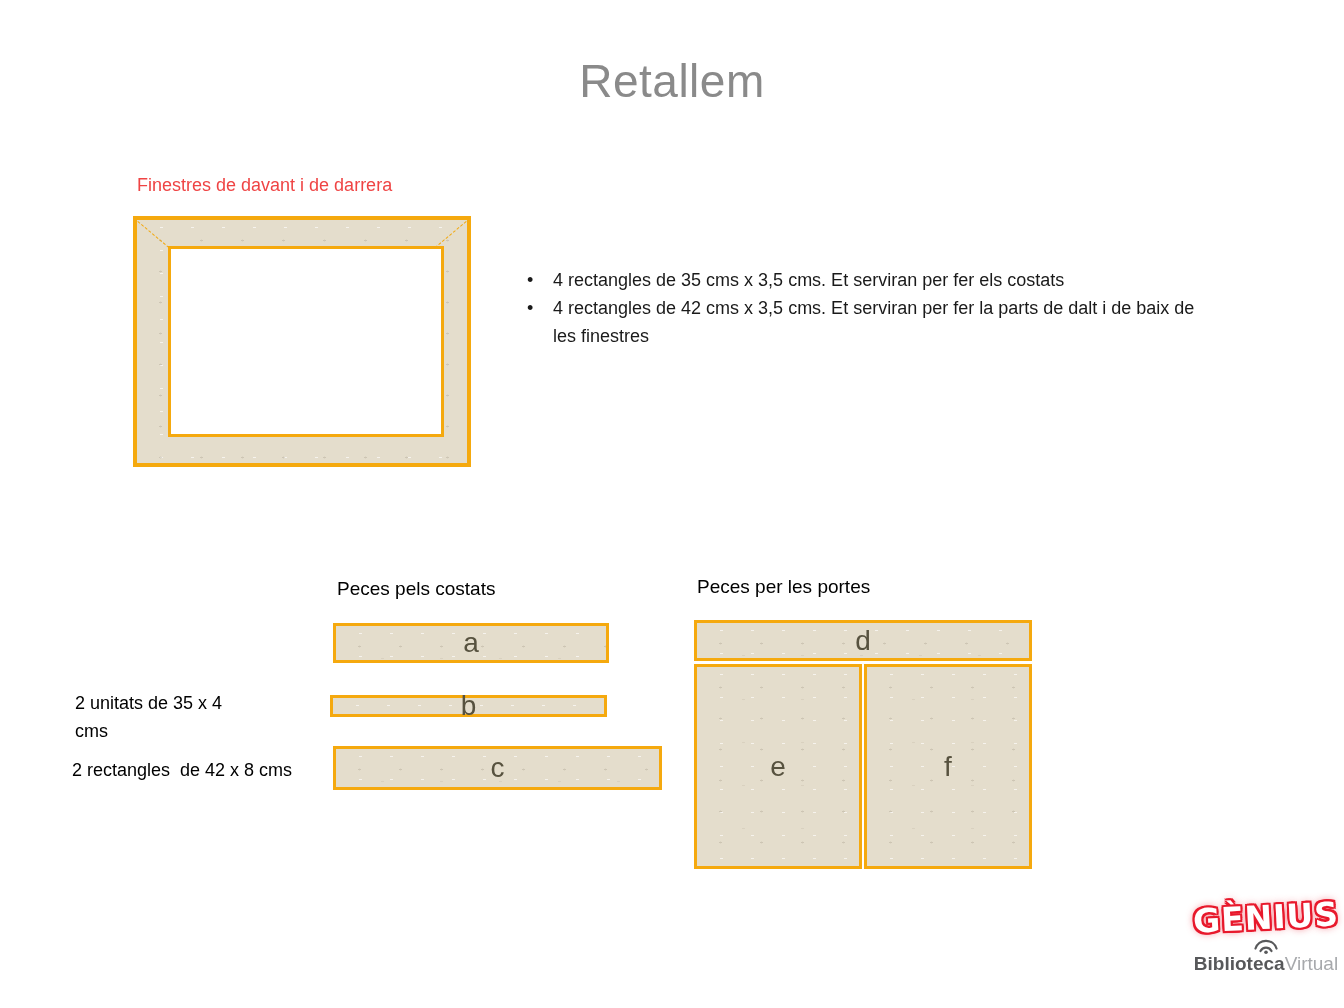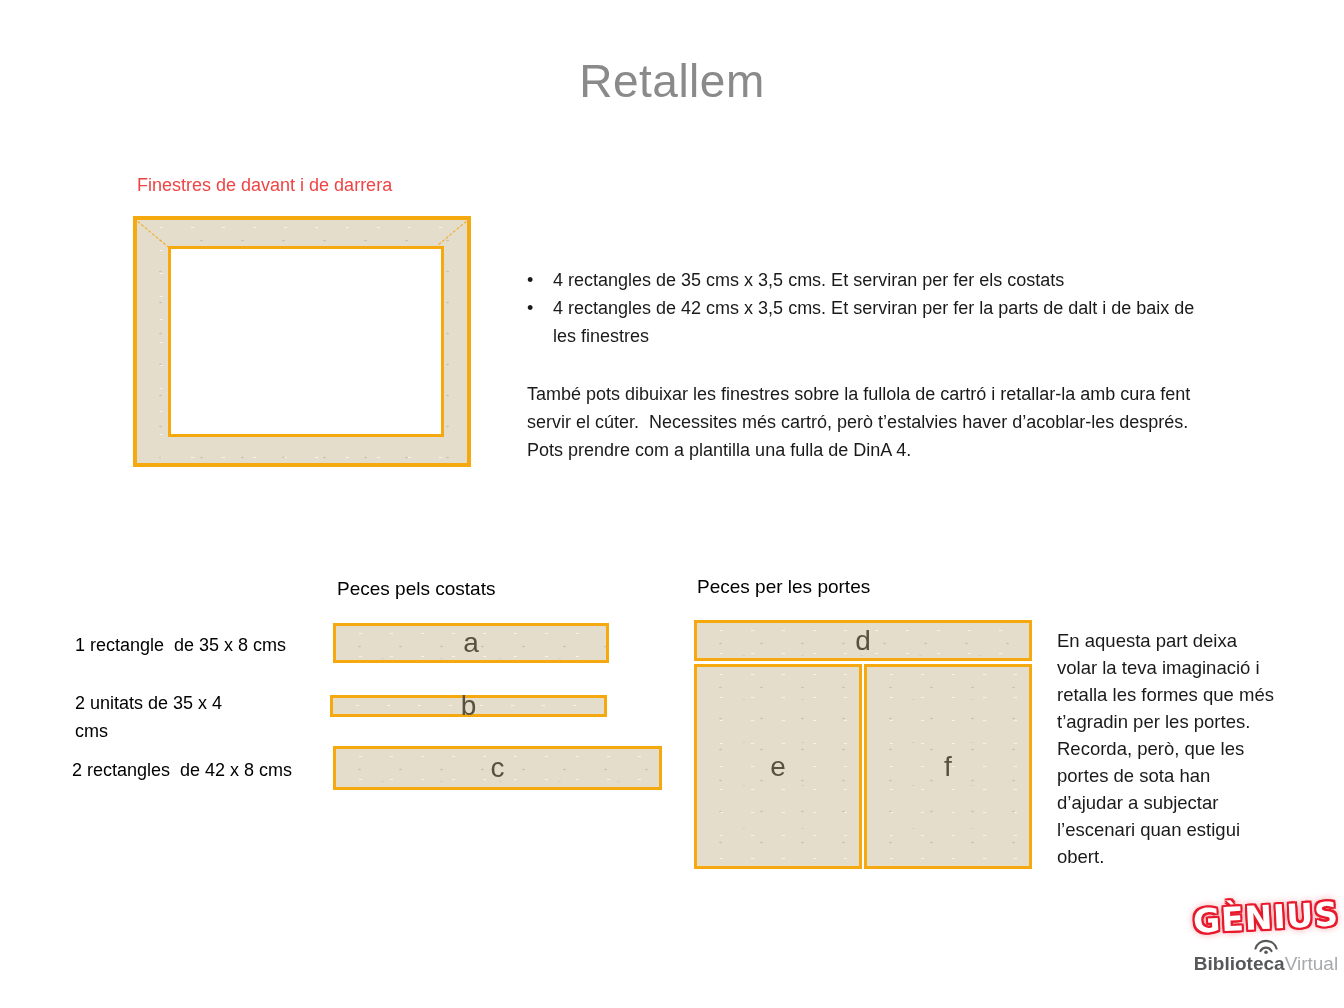--- a/index.html
+++ b/index.html
@@ -128,27 +128,25 @@
     <div class="bullets">
       <div class="bullet-row">
         <span class="dot">•</span>
         <span class="btext">4 rectangles de 35 cms x 3,5 cms. Et serviran per fer els costats</span>
       </div>
       <div class="bullet-row">
         <span class="dot">•</span>
         <span class="btext">4 rectangles de 42 cms x 3,5 cms. Et serviran per fer la parts de dalt i de baix de les finestres</span>
       </div>
     </div>
-    <p class="para">També pots dibuixar les finestres sobre la fullola de cartró i retallar-la amb cura fent servir el cúter.  Necessites més cartró, però t’estalvies haver d’acoblar-les després. Pots prendre com a plantilla una fulla de DinA 4.</p>
   </div>
 
   <div class="section-heading" id="sides-heading">Peces pels costats</div>
   <div class="section-heading" id="doors-heading">Peces per les portes</div>
 
-  <div class="side-label" id="side-label-1">1 rectangle  de 35 x 8 cms</div>
   <div class="side-label" id="side-label-2">2 unitats de 35 x 4 cms</div>
   <div class="side-label" id="side-label-3">2 rectangles  de 42 x 8 cms</div>
 
   <div class="piece cardboard" id="piece-a">
     <span>a</span>
   </div>
   <div class="piece cardboard" id="piece-b">
     <span>b</span>
   </div>
   <div class="piece cardboard" id="piece-c">
@@ -158,21 +156,20 @@
   <div class="piece cardboard" id="piece-d">
     <span>d</span>
   </div>
   <div class="piece cardboard" id="piece-e">
     <span>e</span>
   </div>
   <div class="piece cardboard" id="piece-f">
     <span>f</span>
   </div>
 
-  <div class="doors-note">En aquesta part deixa volar la teva imaginació i retalla les formes que més t’agradin per les portes. Recorda, però, que les portes de sota han d’ajudar a subjectar l’escenari quan estigui obert.</div>
 
   <div class="logo">
     <span class="genius">GÈNIUS</span>
     <span class="wifi">
       <svg width="26" height="15" viewBox="0 0 26 15" aria-hidden="true">
         <path d="M2.5 9.5 A 11 11 0 0 1 23.5 9.5" fill="none" stroke="#58595B" stroke-width="2.2" stroke-linecap="round"></path>
         <path d="M7.5 12 A 6.2 6.2 0 0 1 18.5 12" fill="none" stroke="#58595B" stroke-width="2.2" stroke-linecap="round"></path>
         <circle cx="13" cy="13.2" r="1.8" fill="#58595B"></circle>
       </svg>
     </span>

